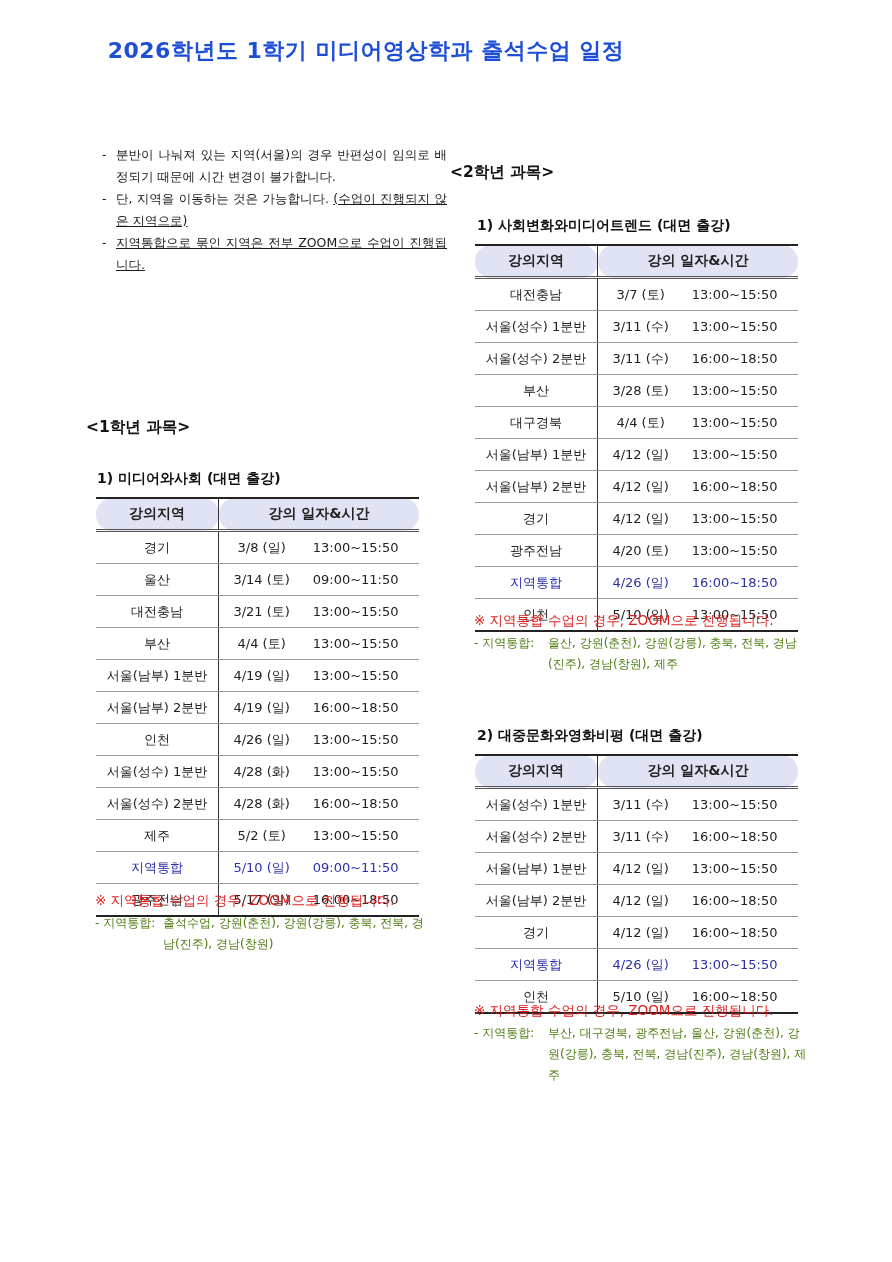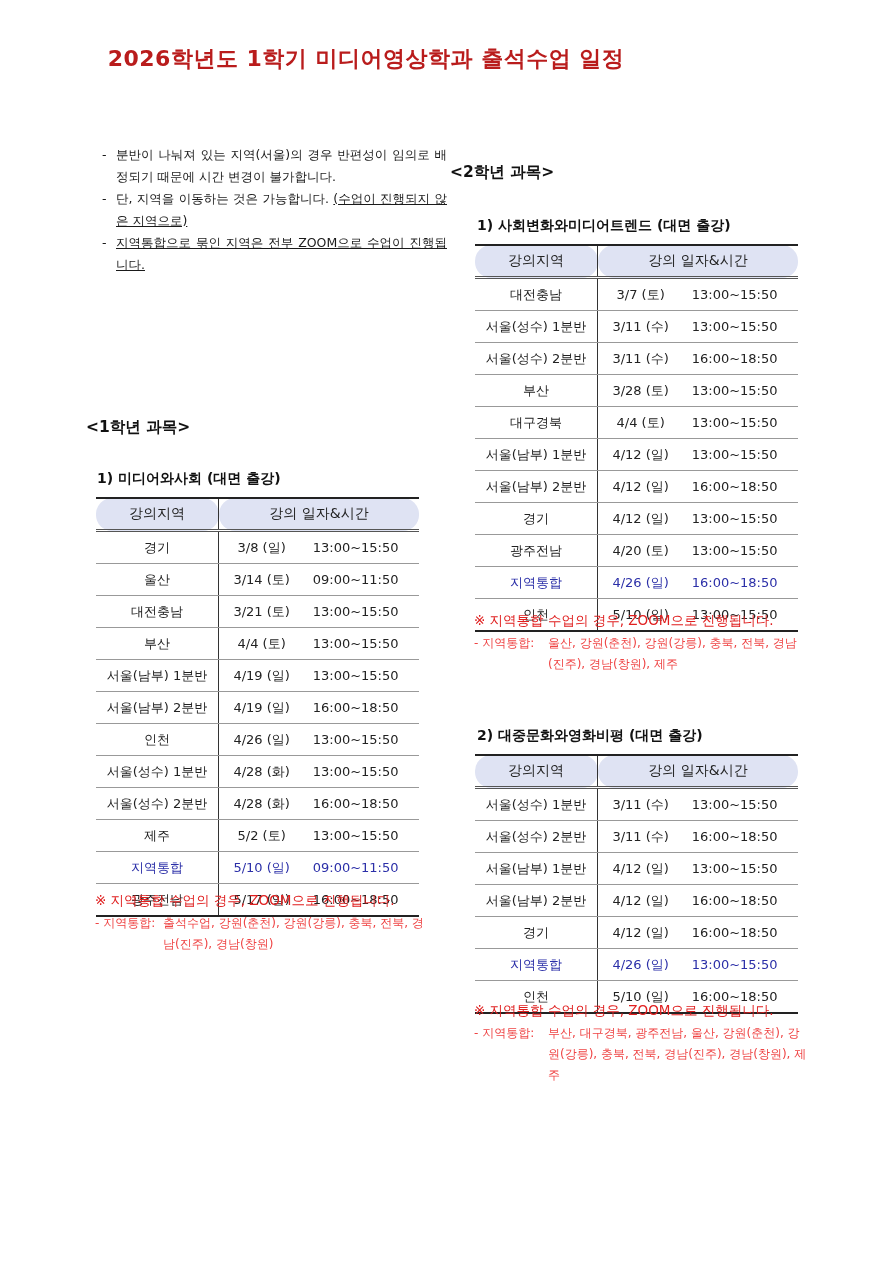--- a/index.html
+++ b/index.html
@@ -1,55 +1,55 @@
 <!DOCTYPE html>
 <html><head>
 <meta charset="utf-8">
 <style>
   html, body { margin: 0; padding: 0; }
   body {
     width: 892px; height: 1262px; background: #ffffff; position: relative;
     font-family: "DejaVu Sans", sans-serif; color: #1a1a1a; overflow: hidden;
   }
   .title {
-    position: absolute; left: 0; top: 44px; width: 732px; text-align: center;
-    font-size: 22px; font-weight: bold; letter-spacing: 0.5px; color: #b91c1c;
+    position: absolute; left: 0; top: 36px; width: 732px; text-align: center;
+    font-size: 22px; font-weight: bold; letter-spacing: 0.5px; color: #1d4ed8;
   }
   .notes {
     position: absolute; left: 86px; top: 128px; width: 345px;
     font-size: 12.5px; line-height: 22px; margin: 16px; padding: 0; list-style: none;
   }
   .notes li { position: relative; padding-left: 14px; text-align: justify; }
   .notes li::before { content: "-"; position: absolute; left: 0; top: 0; }
   .notes li.red { color: #e02020; }
   .notes .ul { text-decoration: underline; }
   .grade {
     position: absolute; font-size: 15.5px; font-weight: bold; color: #111;
   }
   .course {
     position: absolute; font-size: 14px; font-weight: bold; color: #111;
   }
   table.sched {
     position: absolute; border-collapse: collapse; font-size: 13px; color: #222;
   }
   table.sched th {
-    background: #dfe3f3; font-weight: normal; font-size: 14px; height: 28px;
+    background: #dfe3f3; font-weight: bold; font-size: 14px; height: 28px;
     border-top: 2px solid #222; border-bottom: 3px double #555; border-radius: 16px;
   }
   table.sched td { height: 29px; border-bottom: 1px solid #999; text-align: center; }
   table.sched tr:last-child td { border-bottom: 2px solid #222; }
   table.sched .c1 { border-right: 1px solid #333; }
   table.sched td.date { text-align: center; padding-left: 6px; }
   table.sched td.time { padding-right: 8px; }
   table.sched tr.blue td { color: #2b2fa8; }
   .zoom-note {
     position: absolute; font-size: 13.5px; color: #e02020;
   }
   .region-note {
-    position: absolute; font-size: 12px; line-height: 21px; color: #ef4444;
+    position: absolute; font-size: 12px; line-height: 21px; color: #4d7c0f;
   }
   .region-note .lbl { position: absolute; left: 0; top: 0; }
   .region-note .list { display: block; }
 </style>
 </head>
 <body>
 
 <div class="title">2026학년도 1학기 미디어영상학과 출석수업 일정</div>
 
 <ul class="notes">

